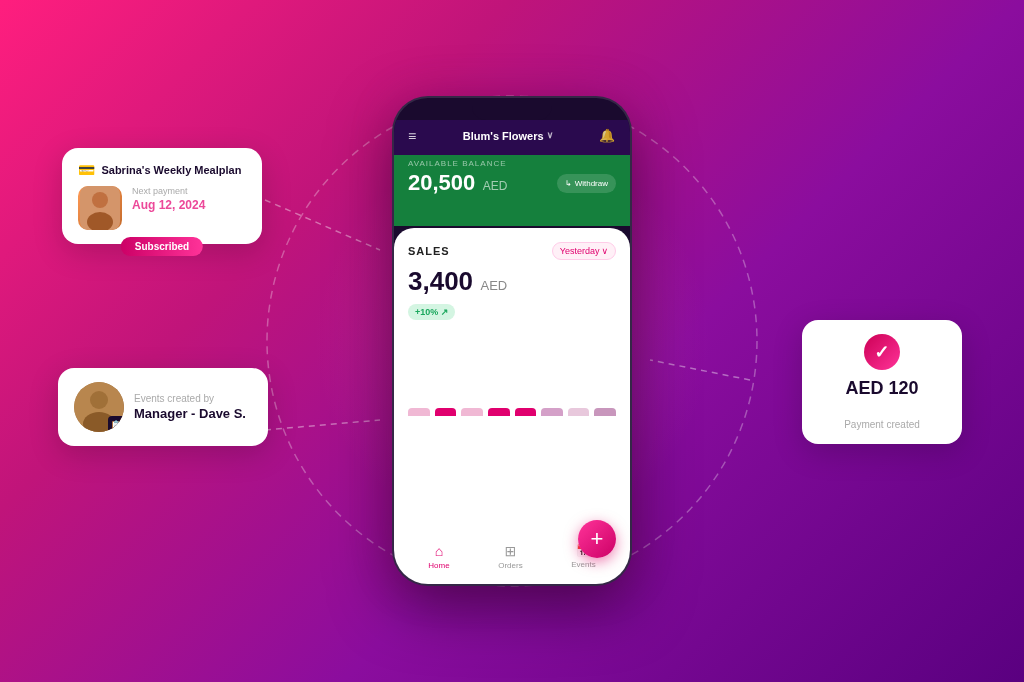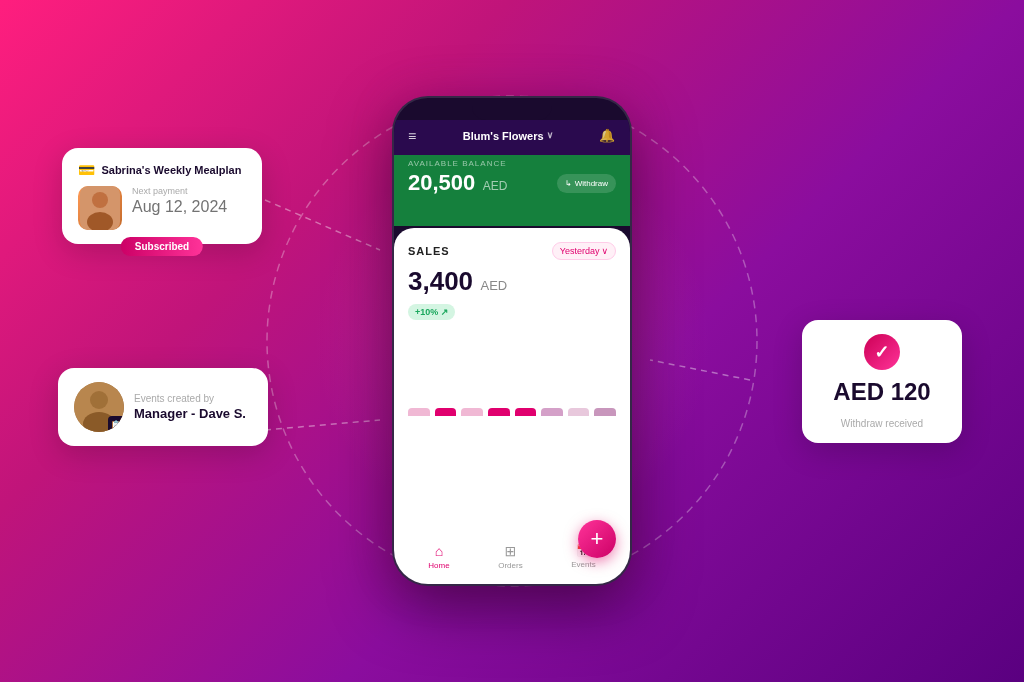--- a/index.html
+++ b/index.html
@@ -264,23 +264,23 @@
       align-items: center;
       justify-content: center;
       font-size: 22px;
     }
     .mealplan-info-label {
       font-size: 9px;
       color: #aaa;
       margin-bottom: 2px;
     }
     .mealplan-info-date {
-      font-size: 16px;
-      font-weight: 400;
-      color: #737373;
+      font-size: 12px;
+      font-weight: 700;
+      color: #ec4899;
     }
     .subscribed-badge {
       position: absolute;
       bottom: -12px;
       left: 50%;
       transform: translateX(-50%);
       background: linear-gradient(90deg, #cc0066, #ff3399);
       color: white;
       border-radius: 20px;
       font-size: 10px;
@@ -349,24 +349,24 @@
       background: linear-gradient(135deg, #cc0055, #ff3399);
       border-radius: 50%;
       display: flex;
       align-items: center;
       justify-content: center;
       color: white;
       font-size: 18px;
       margin: 0 auto 8px;
     }
     .payment-amount {
-      font-size: 24px;
+      font-size: 18px;
       font-weight: 800;
       color: #1a0a2e;
-      margin-bottom: 12px;
+      margin-bottom: 20px;
       text-align: center;
     }
     .payment-label {
       font-size: 10px;
       color: #aaa;
     }
 
     .phone-content {
       display: flex;
       flex-direction: column;
@@ -527,14 +527,14 @@
     <div class="order-text-label">Events created by</div>
     <div class="order-text-name">Manager - Dave S.</div>
   </div>
 </div>
 
 <div class="card payment-card">
   <div class="payment-check">
     <span style="font-size:18px;font-weight:700;">✓</span>
   </div>
   <div class="payment-amount">AED 120</div>
-  <div class="payment-label">Withdraw received</div>
+  <div class="payment-label">Payment created</div>
 </div>
 
 </body></html>

